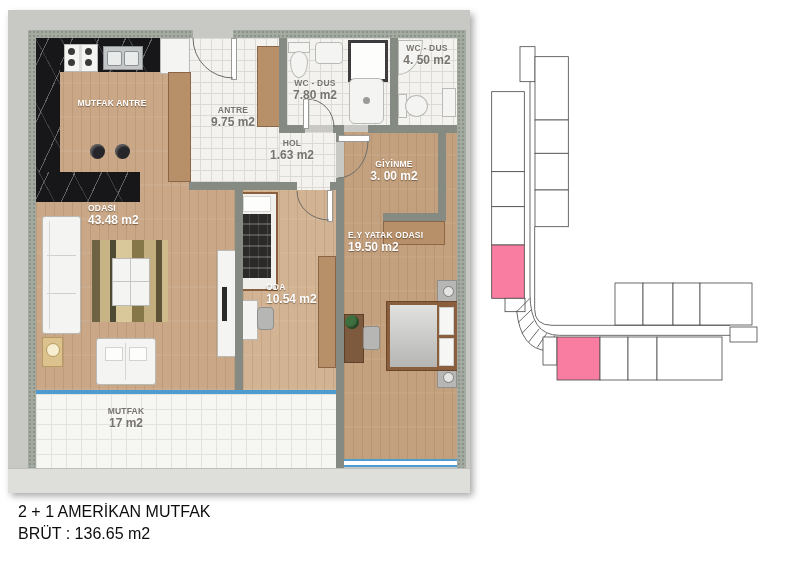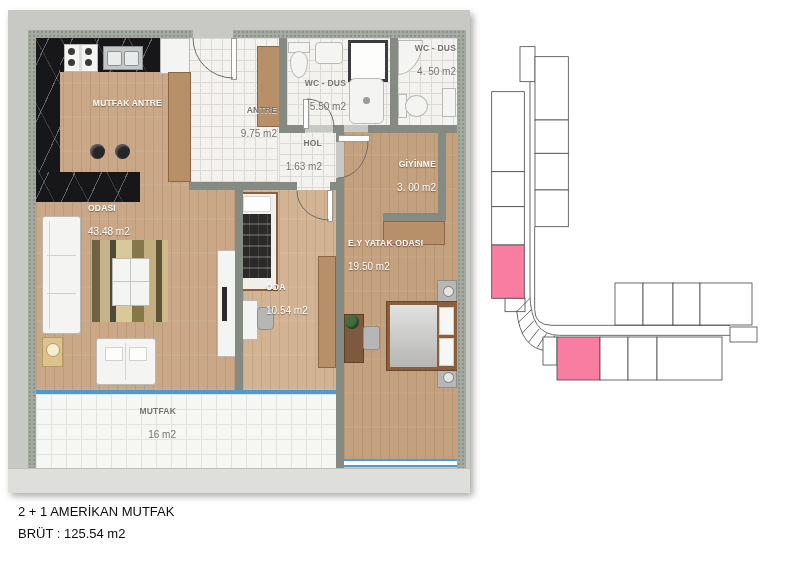--- a/index.html
+++ b/index.html
@@ -21,26 +21,26 @@
   
   .wht{background:#f4f4f2;border:1px solid #b9b9b5;}
   .wood-furn{background:#b7906a;border:1px solid #8a6647;}
   .steel{background:#c2c6c7;border:1px solid #8e9294;}
   .gray{background:#b6b6b4;border:1px solid #8f8f8d;}
   .dark{background:#2c2a29;}
   
   .lbl{line-height:1.15;white-space:nowrap;}
   .lbl span{display:block;}
   .lbl .nm{font-weight:bold;font-size:8.5px;letter-spacing:.2px;}
-  .lbl .ar{font-weight:normal;font-size:10px;margin-top:12px;}
+  .lbl .ar{font-weight:bold;font-size:12px;}
   .lbl-light{color:#fff;text-shadow:0 1px 1px rgba(60,40,20,.55);}
   .lbl-dark{color:#77736d;text-shadow:0 1px 0 rgba(255,255,255,.6);}
-  .ctr{text-align:right;}
-  
-  .caption{color:#0d0d0d;font-size:13px;line-height:22px;}
+  .ctr{text-align:center;}
+  
+  .caption{color:#0d0d0d;font-size:16px;line-height:22px;}
   svg{display:block;}
 </style>
 </head>
 <body>
 
 <div id="stage">
 
   <div class="abs matte" style="left:8px;top:10px;width:462px;height:482px;"></div>
   <div class="abs ledge" style="left:8px;top:468px;width:462px;height:24px;"></div>
 
@@ -171,21 +171,21 @@
   <div class="abs lbl lbl-light ctr" style="left:62px;top:99px;width:100px;">
     <span class="nm">MUTFAK ANTRE</span>
       <span class="ar"></span>
   </div>
   <div class="abs lbl lbl-dark ctr" style="left:189px;top:106px;width:88px;">
     <span class="nm">ANTRE</span>
       <span class="ar">9.75 m2</span>
   </div>
   <div class="abs lbl lbl-dark ctr" style="left:284px;top:79px;width:62px;">
     <span class="nm">WC - DUS</span>
-      <span class="ar">5.50 m2</span>
+      <span class="ar">7.80 m2</span>
   </div>
   <div class="abs lbl lbl-dark ctr" style="left:398px;top:44px;width:58px;">
     <span class="nm">WC - DUS</span>
       <span class="ar">4. 50 m2</span>
   </div>
   <div class="abs lbl lbl-dark ctr" style="left:262px;top:139px;width:60px;">
     <span class="nm">HOL</span>
       <span class="ar">1.63 m2</span>
   </div>
   <div class="abs lbl lbl-light ctr" style="left:352px;top:160px;width:84px;">
@@ -193,27 +193,27 @@
       <span class="ar">3. 00 m2</span>
   </div>
   <div class="abs lbl lbl-light" style="left:88px;top:204px;">
     <span class="nm">ODASI</span>
       <span class="ar">43.48 m2</span>
   </div>
   <div class="abs lbl lbl-light" style="left:266px;top:283px;">
     <span class="nm">ODA</span>
       <span class="ar">10.54 m2</span>
   </div>
-  <div class="abs lbl lbl-light" style="left:348px;top:239px;">
+  <div class="abs lbl lbl-light" style="left:348px;top:231px;">
     <span class="nm">E.Y YATAK ODASI</span>
       <span class="ar">19.50 m2</span>
   </div>
   <div class="abs lbl lbl-dark ctr" style="left:76px;top:407px;width:100px;">
     <span class="nm">MUTFAK</span>
-      <span class="ar">16 m2</span>
+      <span class="ar">17 m2</span>
   </div>
 
   <svg class="abs" style="left:480px;top:30px;" width="320" height="360" viewBox="0 0 960 1080" fill="none" stroke="#4d4d4d" stroke-width="2.5">
 
     <rect x="120" y="50" width="45" height="105" fill="#ffffff"></rect>
 
     <rect x="35" y="185" width="98" height="240" fill="#ffffff"></rect>
     <rect x="35" y="425" width="98" height="105" fill="#ffffff"></rect>
     <rect x="35" y="530" width="98" height="115" fill="#ffffff"></rect>
     <rect x="35" y="645" width="98" height="160" fill="#f87da1"></rect>
@@ -243,16 +243,16 @@
 
     <rect x="189" y="921" width="42" height="84" fill="#ffffff"></rect>
     <rect x="231" y="921" width="129" height="129" fill="#f87da1"></rect>
     <rect x="360" y="921" width="84" height="129" fill="#ffffff"></rect>
     <rect x="444" y="921" width="87" height="129" fill="#ffffff"></rect>
     <rect x="531" y="921" width="195" height="129" fill="#ffffff"></rect>
   </svg>
 
   <div class="abs caption" style="left:18px;top:501px;">
     <div>2 + 1 AMERİKAN MUTFAK</div>
-    <div>BRÜT : 125.54 m2</div>
+    <div>BRÜT : 136.65 m2</div>
   </div>
 
 </div>
 
 </body></html>

